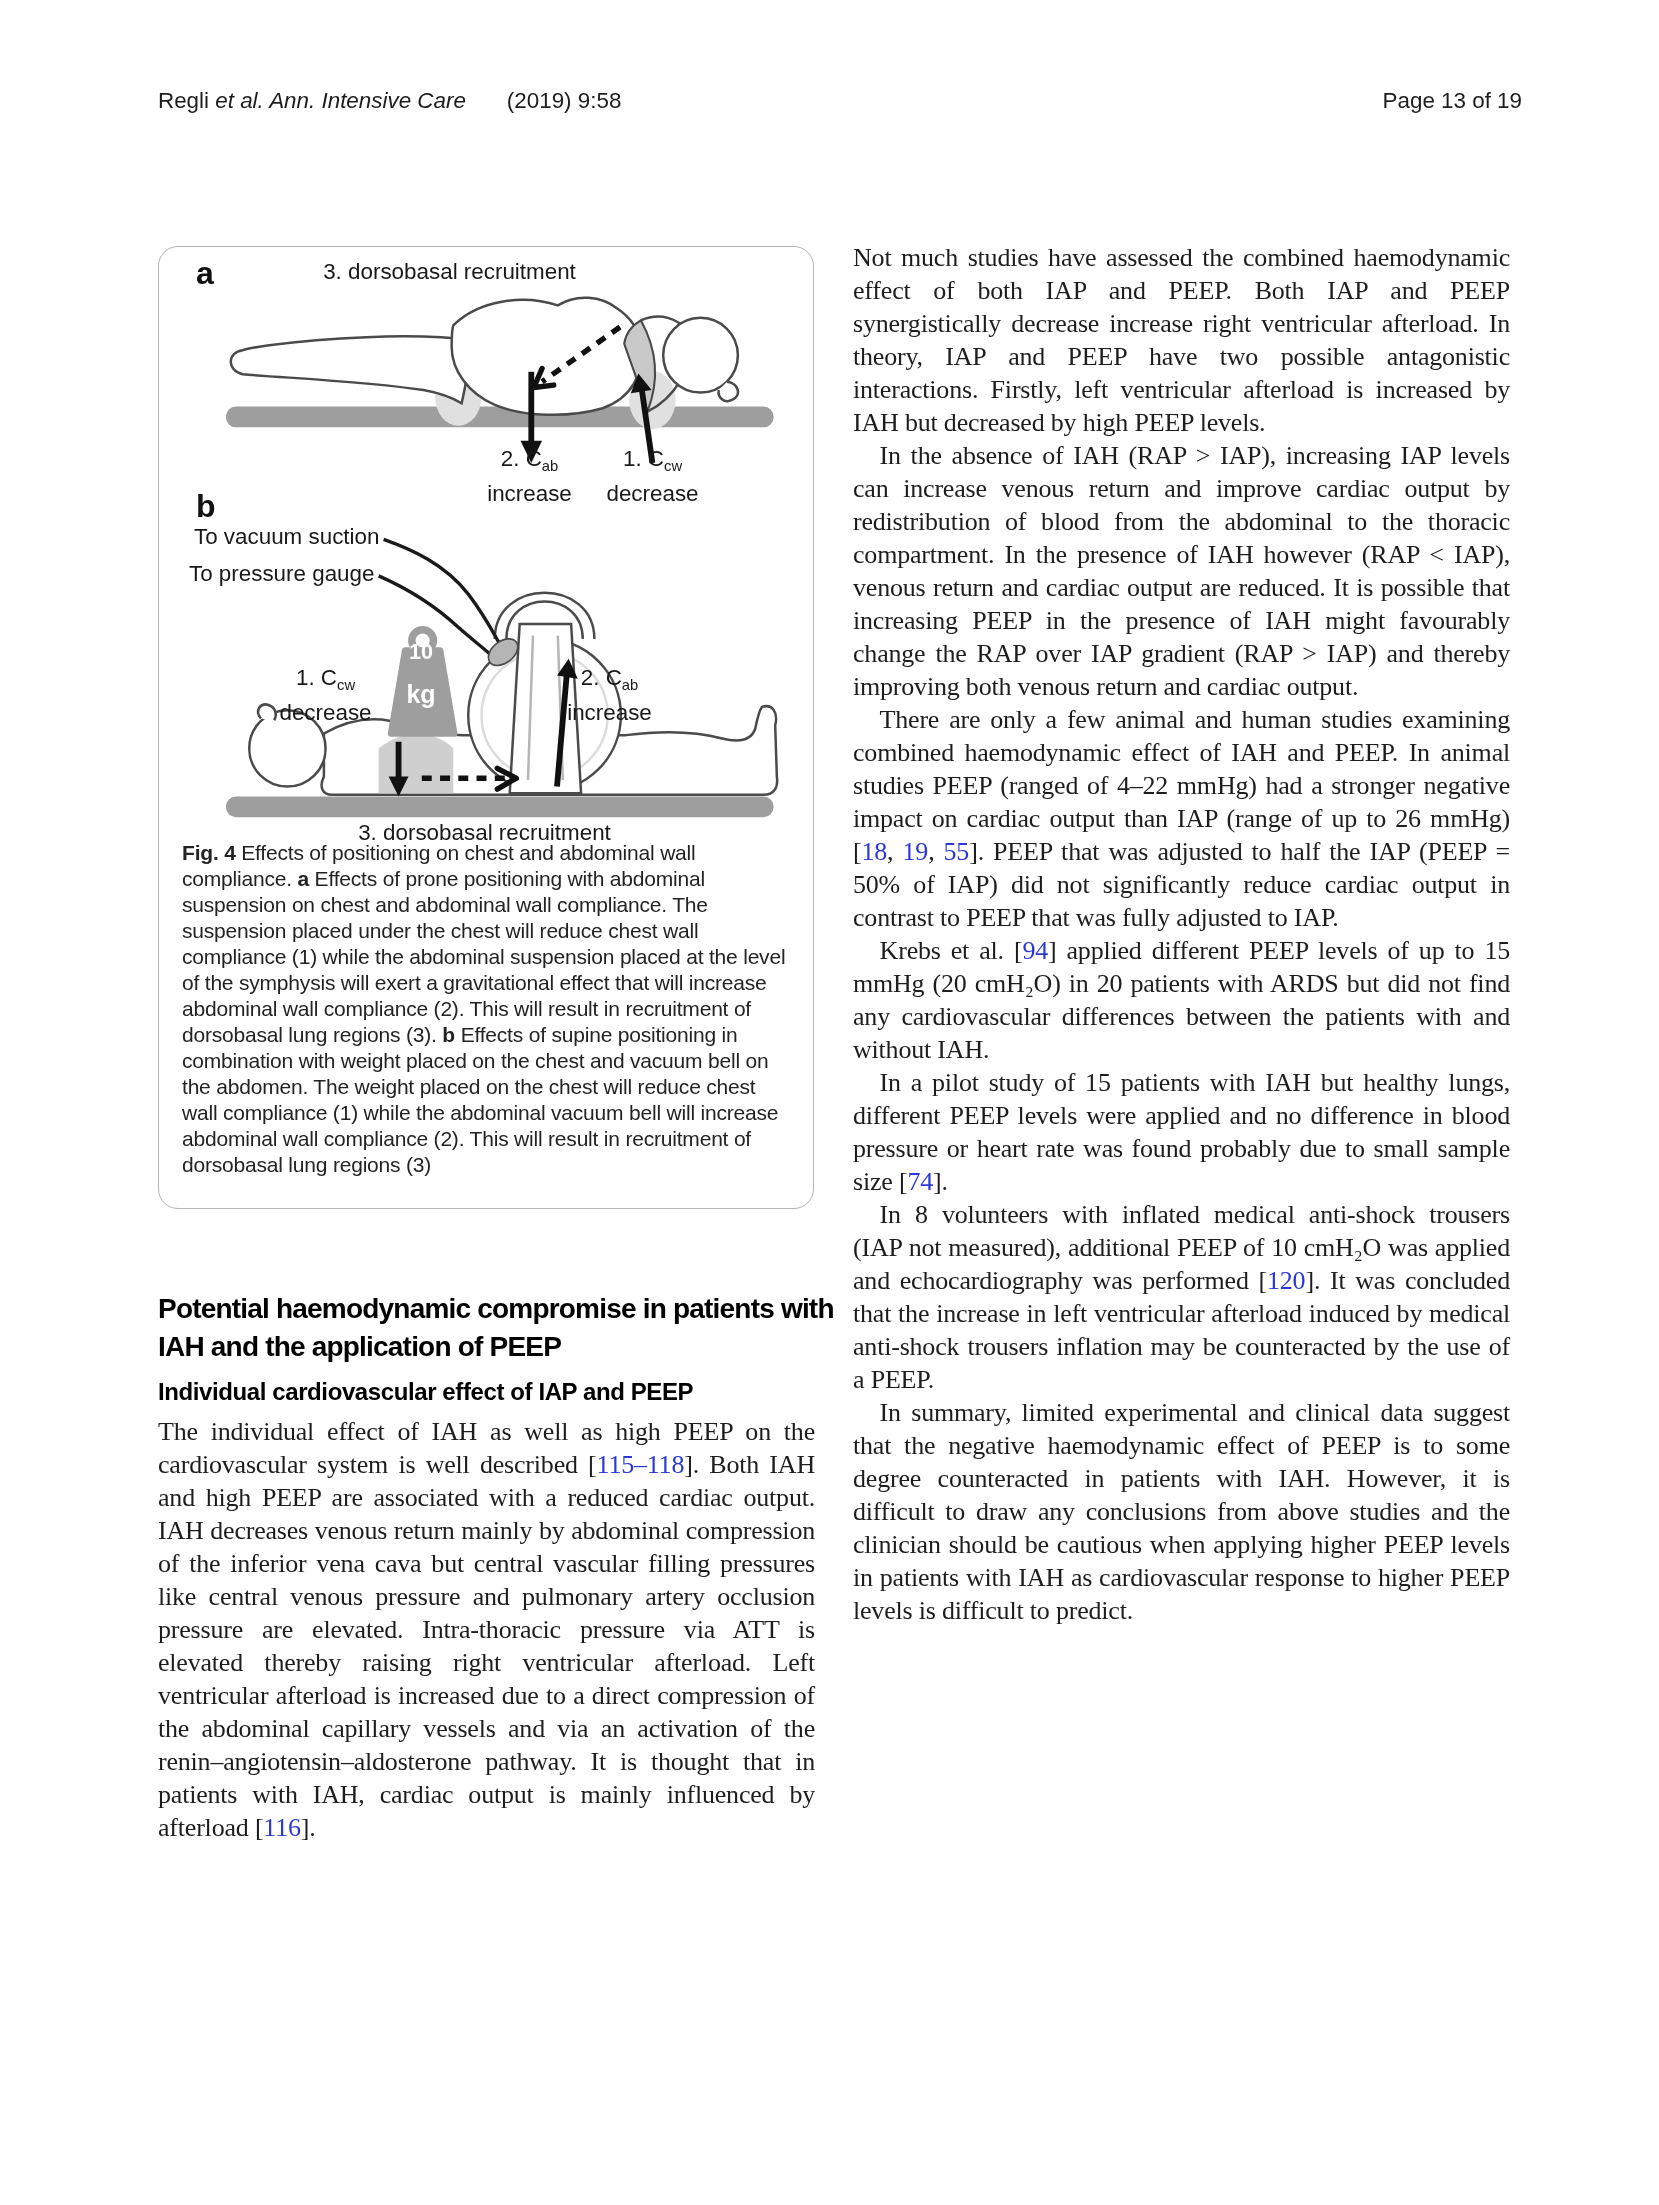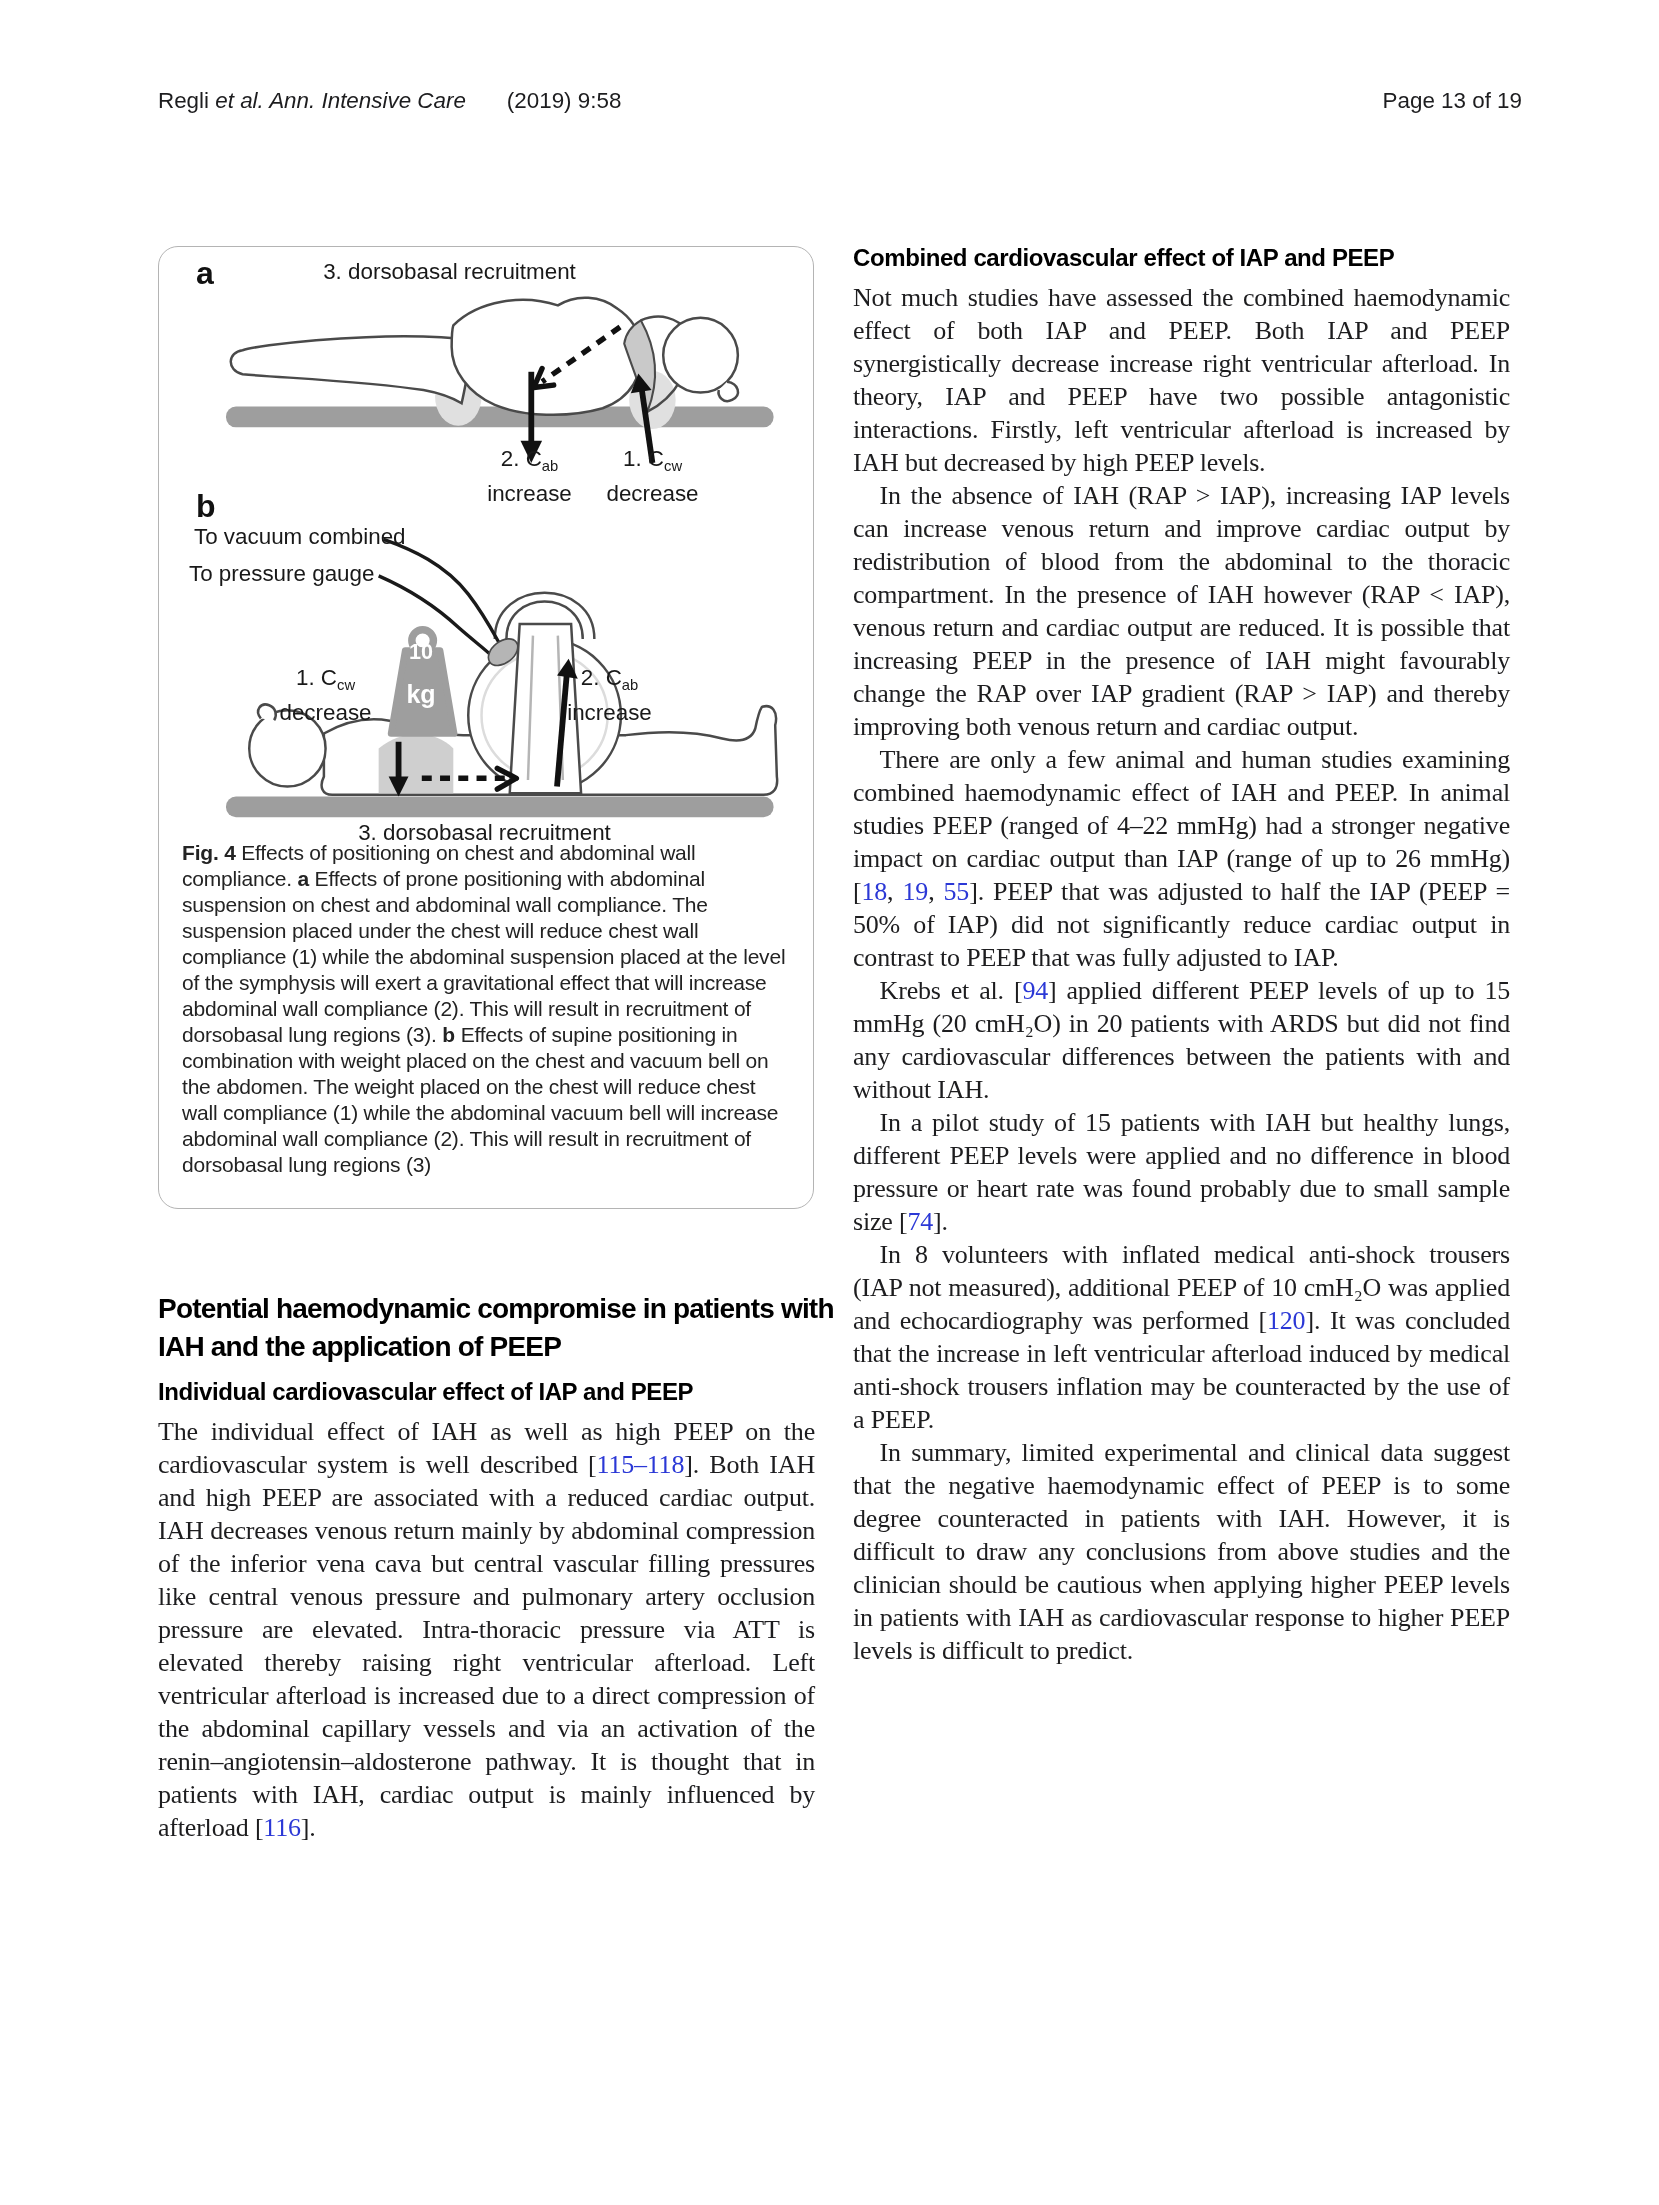--- a/index.html
+++ b/index.html
@@ -154,21 +154,21 @@
     <div class="fig-note" style="left:300px;top:198px;">
       <div>2. C<sub>ab</sub></div>
       <div>increase</div>
     </div>
     <div class="fig-note" style="left:423px;top:198px;">
       <div>1. C<sub>cw</sub></div>
       <div>decrease</div>
     </div>
 
     <div class="fig-label" style="left:37px;top:241px;">b</div>
-    <div class="fig-title" style="left:35px;top:277px;text-align:left;">To vacuum combined</div>
+    <div class="fig-title" style="left:35px;top:277px;text-align:left;">To vacuum suction</div>
     <div class="fig-title" style="left:30px;top:314px;text-align:left;">To pressure gauge</div>
     <div class="fig-note" style="left:96px;top:417px;">
       <div>1. C<sub>cw</sub></div>
       <div>decrease</div>
     </div>
     <div class="fig-note" style="left:380px;top:417px;">
       <div>2. C<sub>ab</sub></div>
       <div>increase</div>
     </div>
     <div class="weight-text" style="left:237px;top:392px;font-size:21.6px;">10</div>
@@ -177,21 +177,20 @@
 
     <div class="fig-caption"><b>Fig. 4</b>  Effects of positioning on chest and abdominal wall compliance. <b>a</b> Effects of prone positioning with abdominal suspension on chest and abdominal wall compliance. The suspension placed under the chest will reduce chest wall compliance (1) while the abdominal suspension placed at the level of the symphysis will exert a gravitational effect that will increase abdominal wall compliance (2). This will result in recruitment of dorsobasal lung regions (3). <b>b</b> Effects of supine positioning in combination with weight placed on the chest and vacuum bell on the abdomen. The weight placed on the chest will reduce chest wall compliance (1) while the abdominal vacuum bell will increase abdominal wall compliance (2). This will result in recruitment of dorsobasal lung regions (3)</div>
   </div>
 
   <h2>Potential haemodynamic compromise in patients with IAH and the application of PEEP</h2>
   <h3>Individual cardiovascular effect of IAP and PEEP</h3>
   <p class="body-p">The individual effect of IAH as well as high PEEP on the cardiovascular system is well described [<span class="cite">115–118</span>]. Both IAH and high PEEP are associated with a reduced cardiac output. IAH decreases venous return mainly by abdominal compression of the inferior vena cava but central vascular filling pressures like central venous pressure and pulmonary artery occlusion pressure are elevated. Intra-thoracic pressure via ATT is elevated thereby raising right ventricular afterload. Left ventricular afterload is increased due to a direct compression of the abdominal capillary vessels and via an activation of the renin–angiotensin–aldosterone pathway. It is thought that in patients with IAH, cardiac output is mainly influenced by afterload [<span class="cite">116</span>].</p>
 </div>
 
 <div class="col col-right">
-  <h3>Combined cardiovascular effect of IAP and PEEP</h3>
   <p class="body-p">Not much studies have assessed the combined haemodynamic effect of both IAP and PEEP. Both IAP and PEEP synergistically decrease increase right ventricular afterload. In theory, IAP and PEEP have two possible antagonistic interactions. Firstly, left ventricular afterload is increased by IAH but decreased by high PEEP levels.</p>
   <p class="body-p indent">In the absence of IAH (RAP &gt; IAP), increasing IAP levels can increase venous return and improve cardiac output by redistribution of blood from the abdominal to the thoracic compartment. In the presence of IAH however (RAP &lt; IAP), venous return and cardiac output are reduced. It is possible that increasing PEEP in the presence of IAH might favourably change the RAP over IAP gradient (RAP &gt; IAP) and thereby improving both venous return and cardiac output.</p>
   <p class="body-p indent">There are only a few animal and human studies examining combined haemodynamic effect of IAH and PEEP. In animal studies PEEP (ranged of 4–22 mmHg) had a stronger negative impact on cardiac output than IAP (range of up to 26 mmHg) [<span class="cite">18</span>, <span class="cite">19</span>, <span class="cite">55</span>]. PEEP that was adjusted to half the IAP (PEEP = 50% of IAP) did not significantly reduce cardiac output in contrast to PEEP that was fully adjusted to IAP.</p>
   <p class="body-p indent">Krebs et al. [<span class="cite">94</span>] applied different PEEP levels of up to 15 mmHg (20 cmH₂O) in 20 patients with ARDS but did not find any cardiovascular differences between the patients with and without IAH.</p>
   <p class="body-p indent">In a pilot study of 15 patients with IAH but healthy lungs, different PEEP levels were applied and no difference in blood pressure or heart rate was found probably due to small sample size [<span class="cite">74</span>].</p>
   <p class="body-p indent">In 8 volunteers with inflated medical anti-shock trousers (IAP not measured), additional PEEP of 10 cmH₂O was applied and echocardiography was performed [<span class="cite">120</span>]. It was concluded that the increase in left ventricular afterload induced by medical anti-shock trousers inflation may be counteracted by the use of a PEEP.</p>
   <p class="body-p indent">In summary, limited experimental and clinical data suggest that the negative haemodynamic effect of PEEP is to some degree counteracted in patients with IAH. However, it is difficult to draw any conclusions from above studies and the clinician should be cautious when applying higher PEEP levels in patients with IAH as cardiovascular response to higher PEEP levels is difficult to predict.</p>
 </div>
 
 

